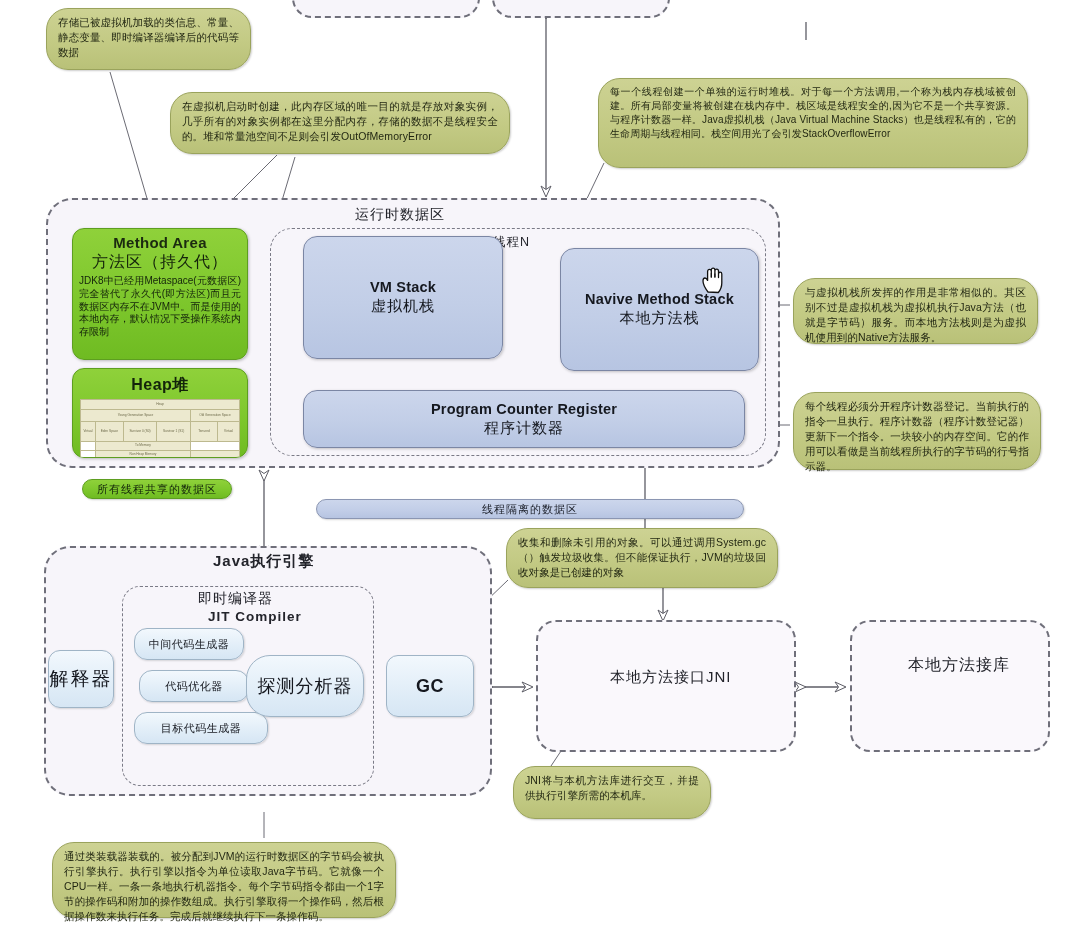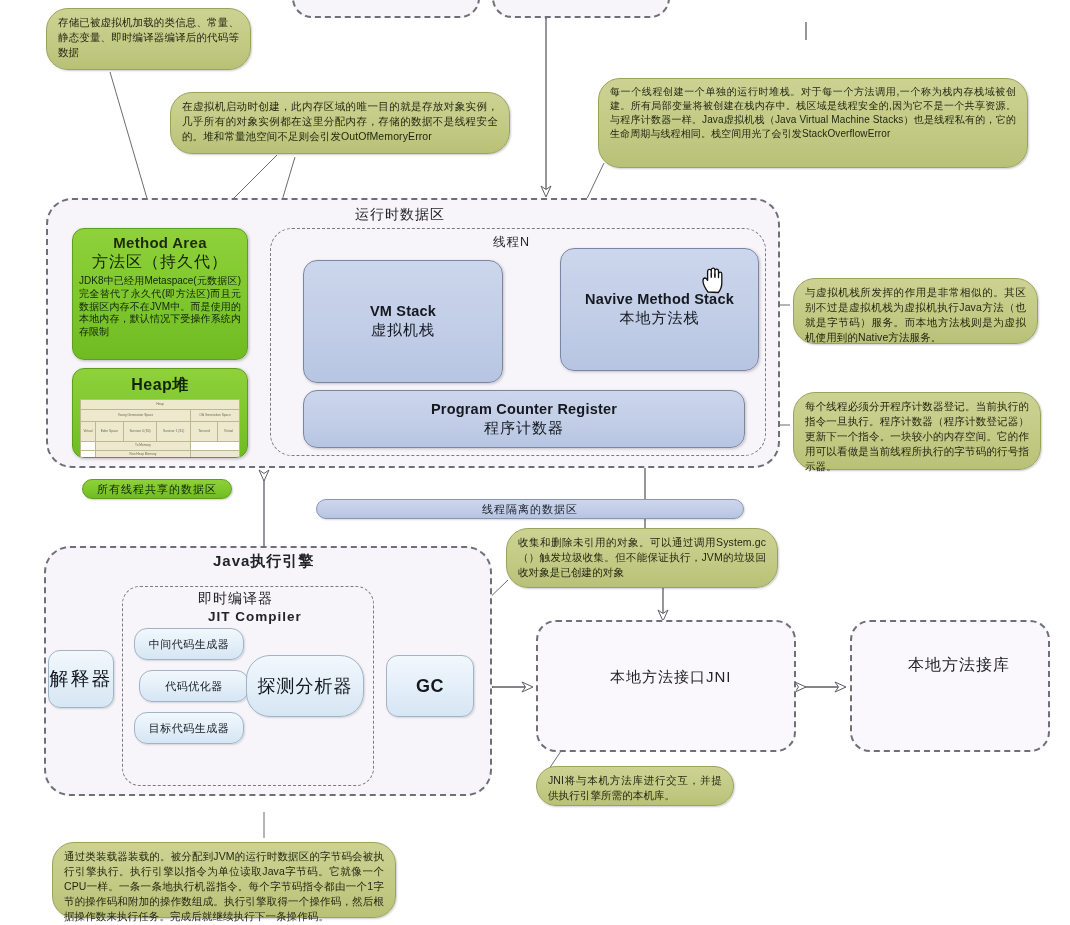--- a/index.html
+++ b/index.html
@@ -188,21 +188,21 @@
 
   <div class="note small" style="left:598px;top:78px;width:430px;height:90px;">每一个线程创建一个单独的运行时堆栈。对于每一个方法调用,一个称为栈内存栈域被创建。所有局部变量将被创建在栈内存中。栈区域是线程安全的,因为它不是一个共享资源。
 与程序计数器一样。Java虚拟机栈（Java Virtual Machine Stacks）也是线程私有的，它的生命周期与线程相同。栈空间用光了会引发StackOverflowError</div>
 
   <div class="note" style="left:793px;top:278px;width:245px;height:66px;">与虚拟机栈所发挥的作用是非常相似的。其区别不过是虚拟机栈为虚拟机执行Java方法（也就是字节码）服务。而本地方法栈则是为虚拟机使用到的Native方法服务。</div>
 
   <div class="note" style="left:793px;top:392px;width:248px;height:78px;">每个线程必须分开程序计数器登记。当前执行的指令一旦执行。程序计数器（程序计数登记器）更新下一个指令。一块较小的内存空间。它的作用可以看做是当前线程所执行的字节码的行号指示器。</div>
 
   <div class="note" style="left:506px;top:528px;width:272px;height:60px;">收集和删除未引用的对象。可以通过调用System.gc（）触发垃圾收集。但不能保证执行，JVM的垃圾回收对象是已创建的对象</div>
 
-  <div class="note" style="left:536px;top:766px;width:198px;height:40px;">JNI将与本机方法库进行交互，并提供执行引擎所需的本机库。</div>
+  <div class="note" style="left:513px;top:766px;width:198px;height:53px;">JNI将与本机方法库进行交互，并提供执行引擎所需的本机库。</div>
 
   <div class="note" style="left:52px;top:842px;width:344px;height:76px;">通过类装载器装载的。被分配到JVM的运行时数据区的字节码会被执行引擎执行。执行引擎以指令为单位读取Java字节码。它就像一个CPU一样。一条一条地执行机器指令。每个字节码指令都由一个1字节的操作码和附加的操作数组成。执行引擎取得一个操作码，然后根据操作数来执行任务。完成后就继续执行下一条操作码。</div>
 
   <div class="dashbox" style="left:46px;top:198px;width:734px;height:270px;"></div>
   <div class="dashtitle" style="left:355px;top:206px;">运行时数据区</div>
 
   <div class="dashbox thin" style="left:270px;top:228px;width:496px;height:228px;border-radius:22px;"></div>
   <div class="dashtitle" style="left:493px;top:234px;font-size:12.5px;">线程N</div>
 
   <div class="greenbox" style="left:72px;top:228px;width:176px;height:132px;">
@@ -240,21 +240,21 @@
               <td class="heapblank"></td>
               <td colspan="3">Non Heap Memory</td>
               <td colspan="2"></td>
             </tr>
 
       </tbody>
         </table>
     </div>
   </div>
 
-  <div class="bluebox" style="left:303px;top:260px;width:200px;height:123px;">
+  <div class="bluebox" style="left:303px;top:236px;width:200px;height:123px;">
     <div class="en">VM Stack</div>
     <div class="cn">虚拟机栈</div>
   </div>
 
   <div class="bluebox" style="left:560px;top:248px;width:199px;height:123px;">
     <div class="en">Navive Method Stack</div>
     <div class="cn">本地方法栈</div>
   </div>
 
   <div class="bluebox" style="left:303px;top:390px;width:442px;height:58px;">
@@ -283,21 +283,21 @@
   <div class="dashtitle" style="left:213px;top:552px;font-weight:bold;font-size:15px;">Java执行引擎</div>
 
   <div class="dashbox thin" style="left:122px;top:586px;width:252px;height:200px;border-radius:18px;background:transparent;"></div>
   <div class="dashtitle" style="left:198px;top:590px;font-size:14px;text-align:center;">即时编译器</div>
   <div class="dashtitle" style="left:208px;top:609px;font-size:13.5px;font-weight:bold;">JIT Compiler</div>
 
   <div class="lightbox lg" style="left:48px;top:650px;width:66px;height:58px;">解释器</div>
 
   <div class="lightbox sm" style="left:134px;top:628px;width:110px;height:32px;">中间代码生成器</div>
   <div class="lightbox sm" style="left:139px;top:670px;width:110px;height:32px;">代码优化器</div>
-  <div class="lightbox sm" style="left:134px;top:712px;width:110px;height:32px;">目标代码生成器</div>
+  <div class="lightbox sm" style="left:134px;top:712px;width:134px;height:32px;">目标代码生成器</div>
 
   <div class="lightbox md" style="left:246px;top:655px;width:118px;height:62px;">探测分析器</div>
 
   <div class="lightbox gc" style="left:386px;top:655px;width:88px;height:62px;">GC</div>
 
   <div class="dashbox plain" style="left:536px;top:620px;width:260px;height:132px;border-radius:20px;"></div>
   <div class="dashtitle" style="left:610px;top:668px;font-size:15px;">本地方法接口JNI</div>
 
   <div class="dashbox plain" style="left:850px;top:620px;width:200px;height:132px;border-radius:20px;"></div>
   <div class="dashtitle" style="left:908px;top:655px;font-size:16px;">本地方法接库</div>

